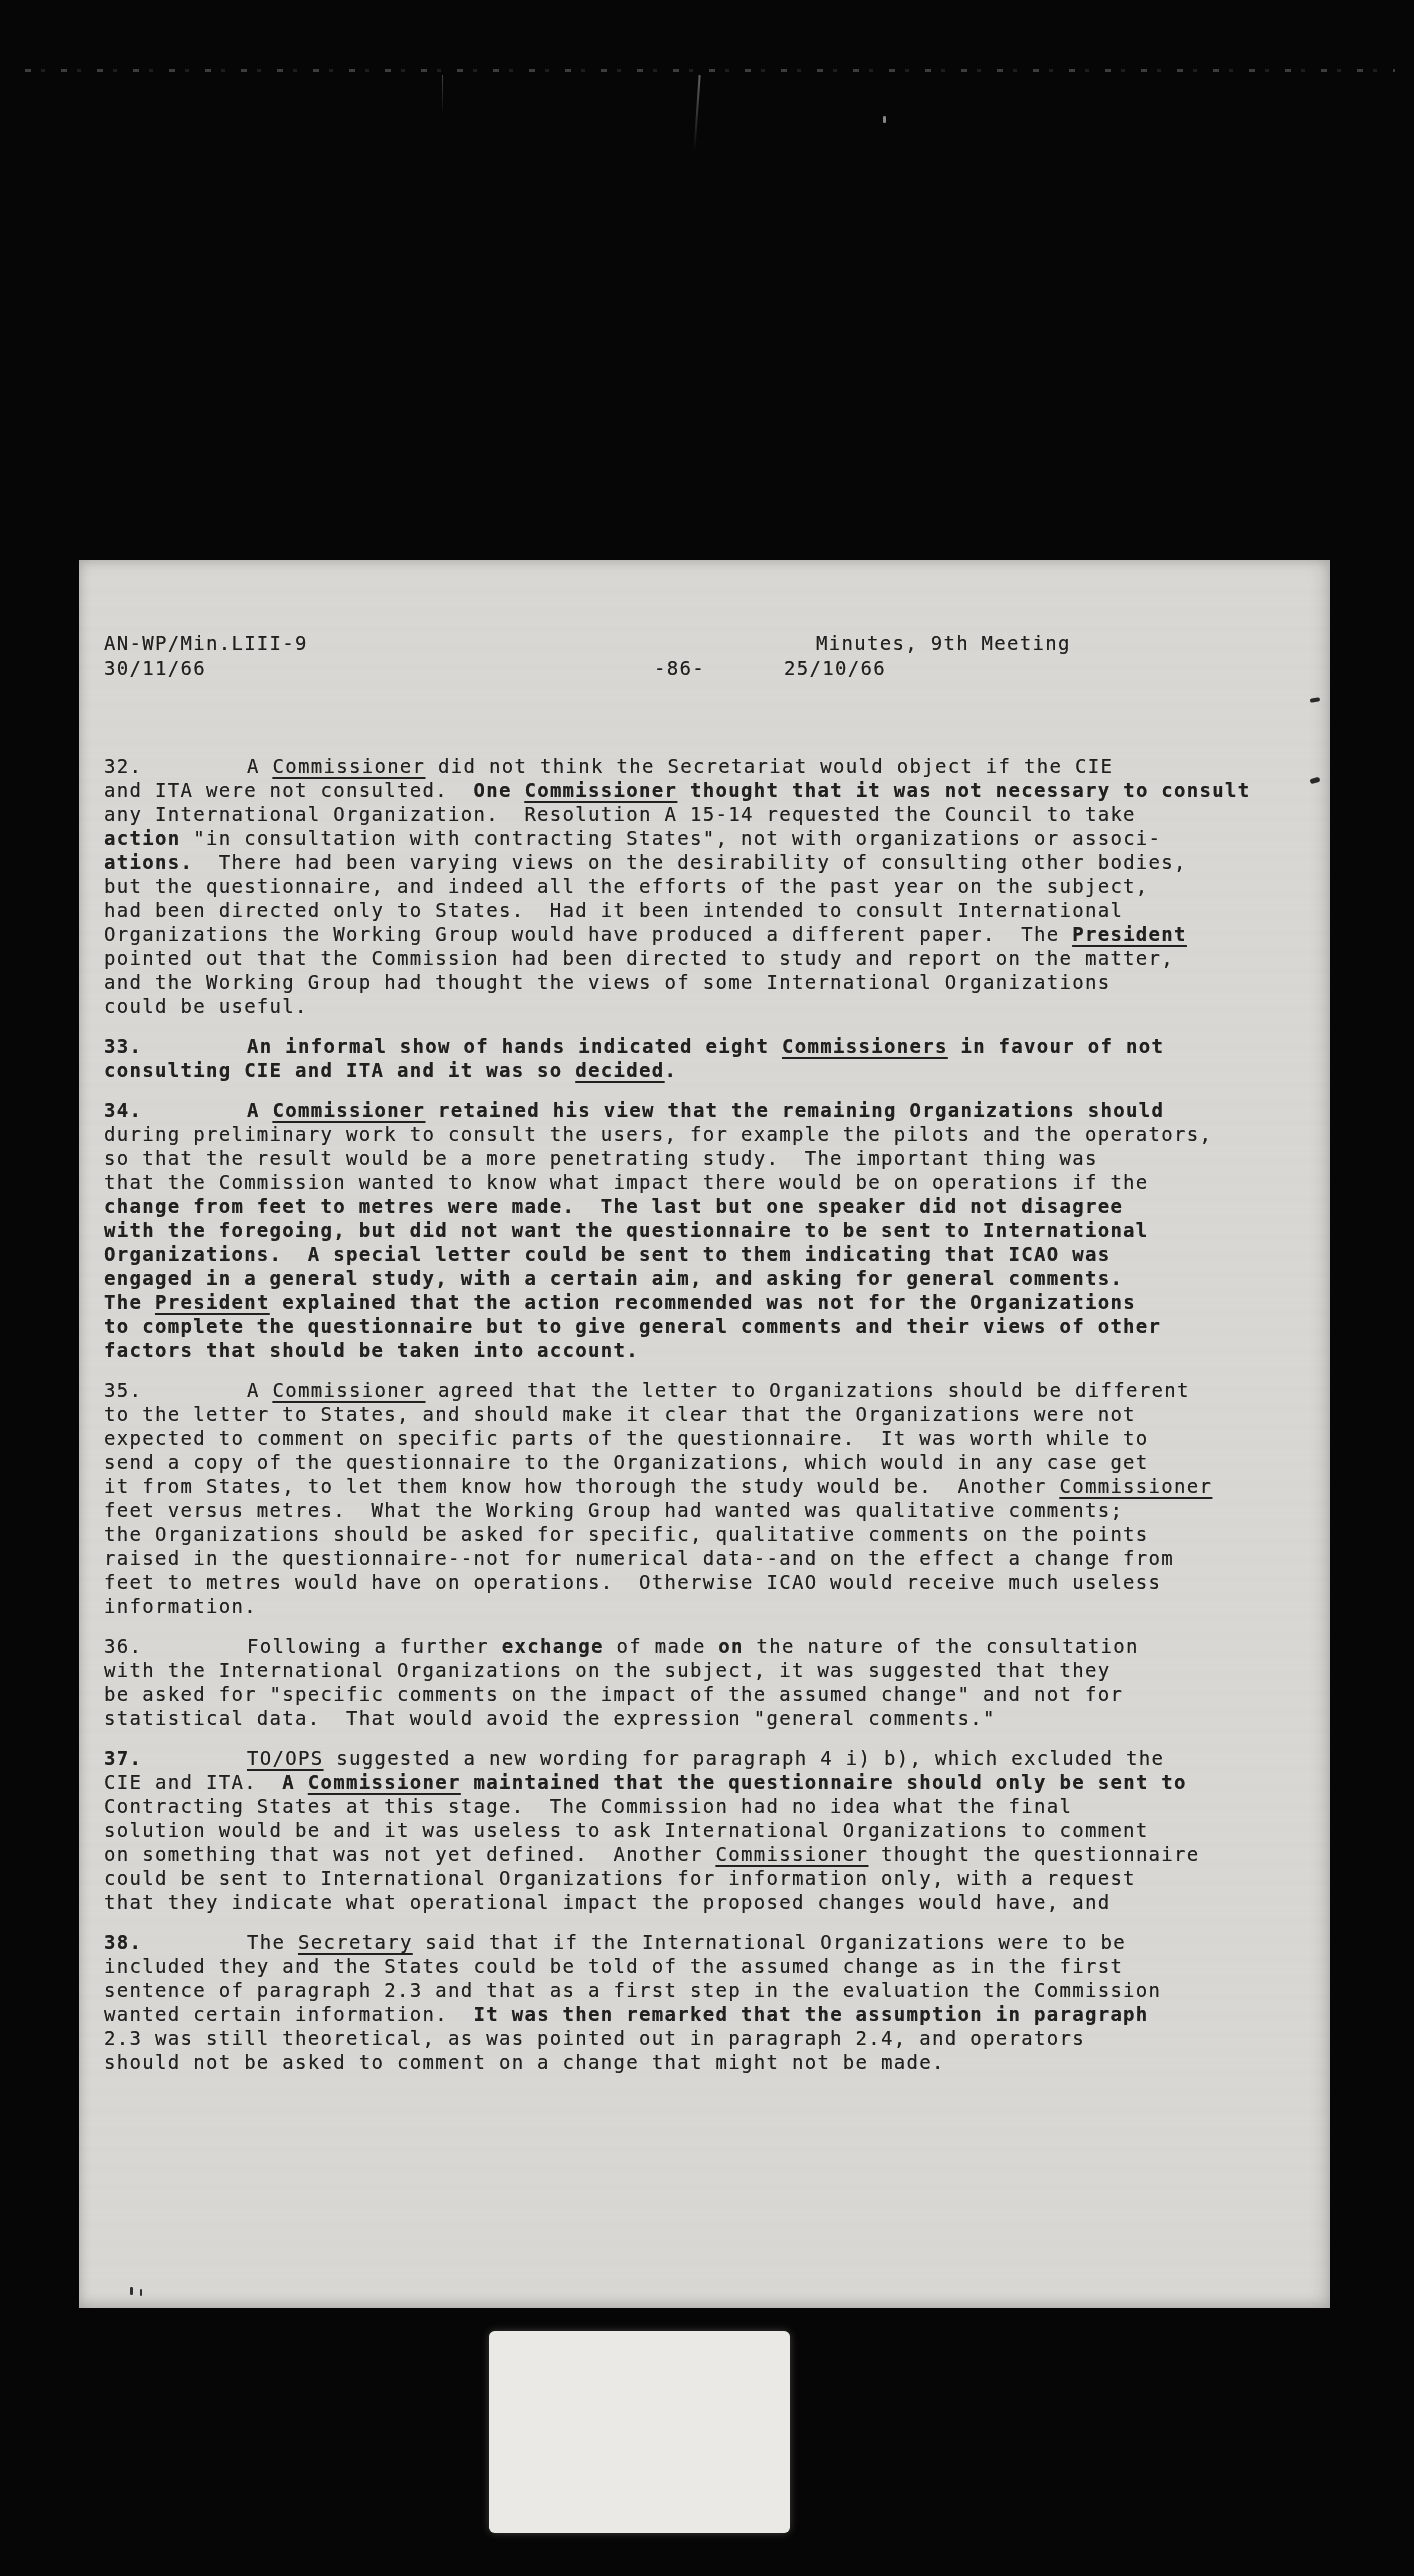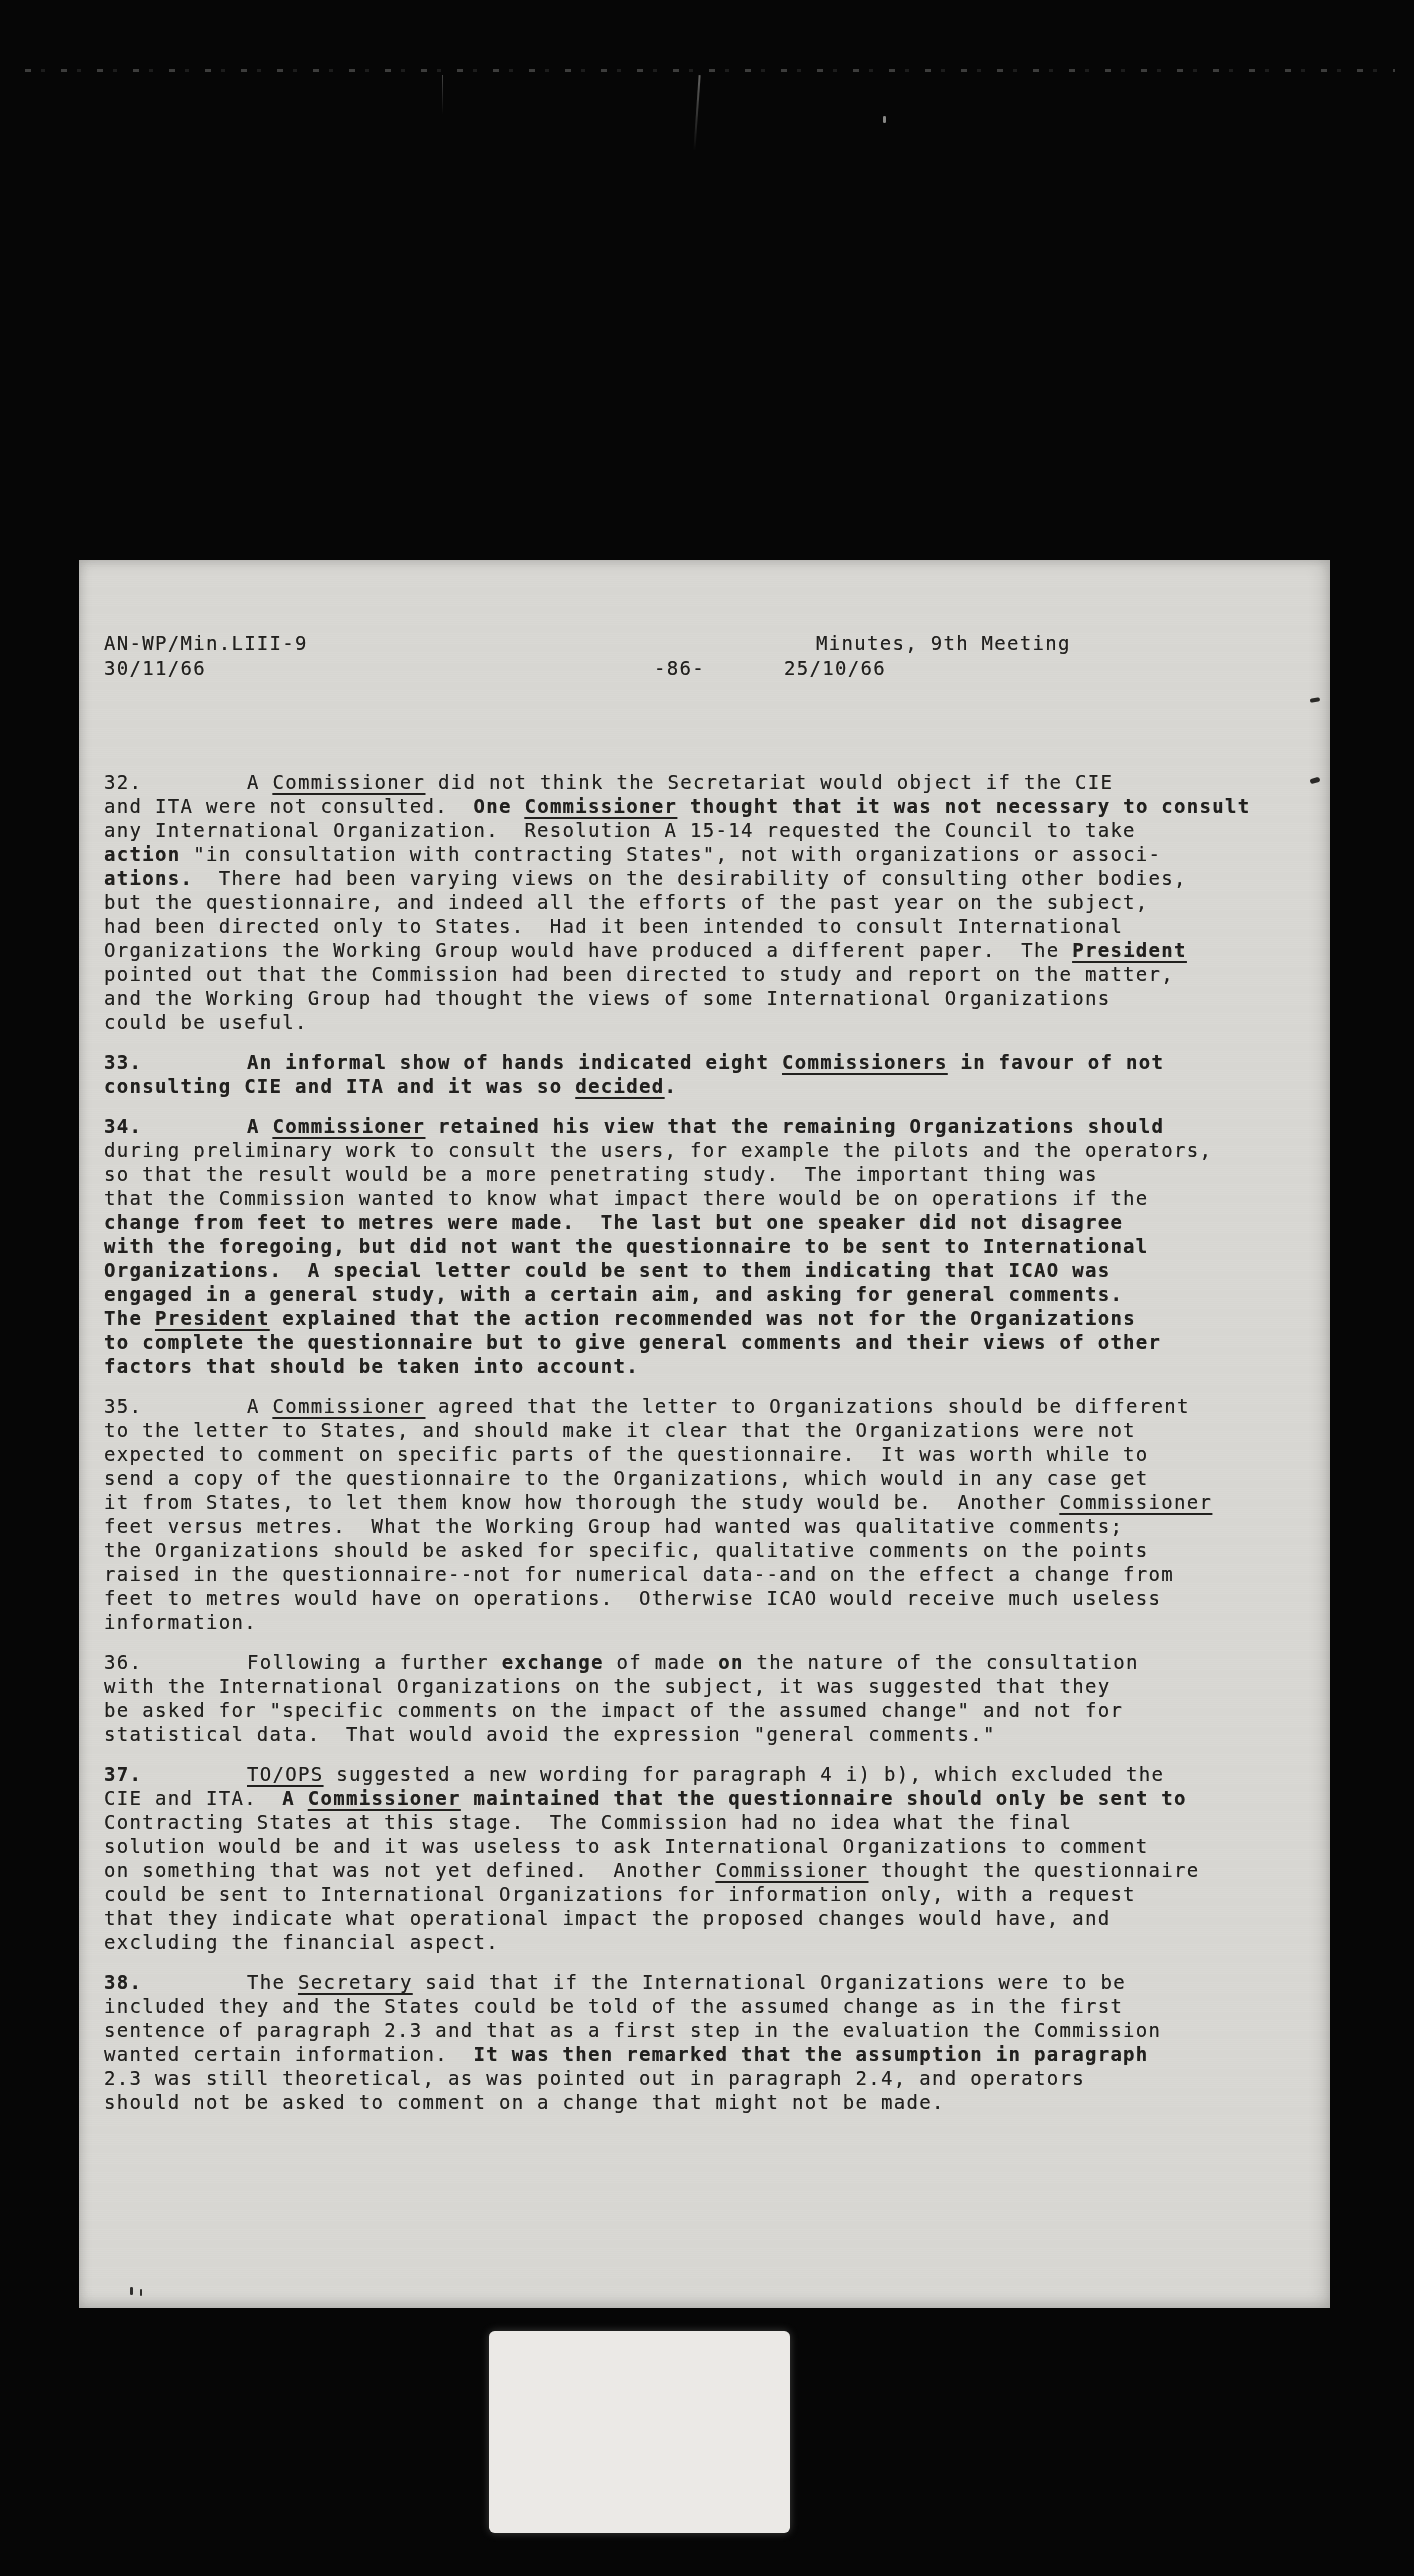--- a/index.html
+++ b/index.html
@@ -28,21 +28,21 @@
   .page *{text-shadow:0 0 0.6px rgba(32,31,29,.55);}
   .hdr{position:absolute;white-space:pre;}
   .hdr-ref{left:25px;top:71px;}
   .hdr-title{left:737px;top:71px;}
   .hdr-date{left:25px;top:96px;}
   .hdr-page{left:575px;top:96px;}
   .hdr-mdate{left:705px;top:96px;}
 
   .body-text{position:absolute;left:25px;top:194px;width:1200px;}
   .para{margin-top:16px;}
-  .para:first-child{margin-top:16px;}
+  .para:first-child{margin-top:0;}
   .line{white-space:pre;height:24px;}
   .pnum{display:inline-block;width:143px;}
   .u{text-decoration:underline;text-decoration-thickness:1.9px;text-underline-offset:3.8px;}
   .b{font-weight:bold;}
 
   
   .ink-dash-1{position:absolute;left:1231px;top:138px;width:10px;height:4.4px;background:#2a2927;border-radius:1.9px;transform:rotate(-10deg);}
   .ink-dash-2{position:absolute;left:1231px;top:218px;width:9.5px;height:5px;background:#2a2927;border-radius:2.5px;transform:rotate(-16deg);}
   .ink-dot-1{position:absolute;left:51px;top:1727px;width:2.5px;height:8.2px;background:#302f2d;border-radius:1.3px;}
   .ink-dot-2{position:absolute;left:61px;top:1729px;width:1.9px;height:7px;background:#302f2d;border-radius:1.3px;}
@@ -116,21 +116,20 @@
         <div class="line"><span>statistical data.  That would avoid the expression "general comments."</span></div>
       </div>
       <div class="para">
         <div class="line"><span class="pnum b">37.</span><span class="u">TO/OPS</span><span> suggested a new wording for paragraph 4 i) b), which excluded the</span></div>
         <div class="line"><span>CIE and ITA.  </span><span class="b">A </span><span class="u b">Commissioner</span><span class="b"> maintained that the questionnaire should only be sent to</span></div>
         <div class="line"><span>Contracting States at this stage.  The Commission had no idea what the final</span></div>
         <div class="line"><span>solution would be and it was useless to ask International Organizations to comment</span></div>
         <div class="line"><span>on something that was not yet defined.  Another </span><span class="u">Commissioner</span><span> thought the questionnaire</span></div>
         <div class="line"><span>could be sent to International Organizations for information only, with a request</span></div>
         <div class="line"><span>that they indicate what operational impact the proposed changes would have, and</span></div>
-        <div class="line"><span>excluding the financial aspect.</span></div>
       </div>
       <div class="para">
         <div class="line"><span class="pnum b">38.</span><span>The </span><span class="u">Secretary</span><span> said that if the International Organizations were to be</span></div>
         <div class="line"><span>included they and the States could be told of the assumed change as in the first</span></div>
         <div class="line"><span>sentence of paragraph 2.3 and that as a first step in the evaluation the Commission</span></div>
         <div class="line"><span>wanted certain information.  </span><span class="b">It was then remarked that the assumption in paragraph</span></div>
         <div class="line"><span>2.3 was still theoretical, as was pointed out in paragraph 2.4, and operators</span></div>
         <div class="line"><span>should not be asked to comment on a change that might not be made.</span></div>
       </div>
     </div>

